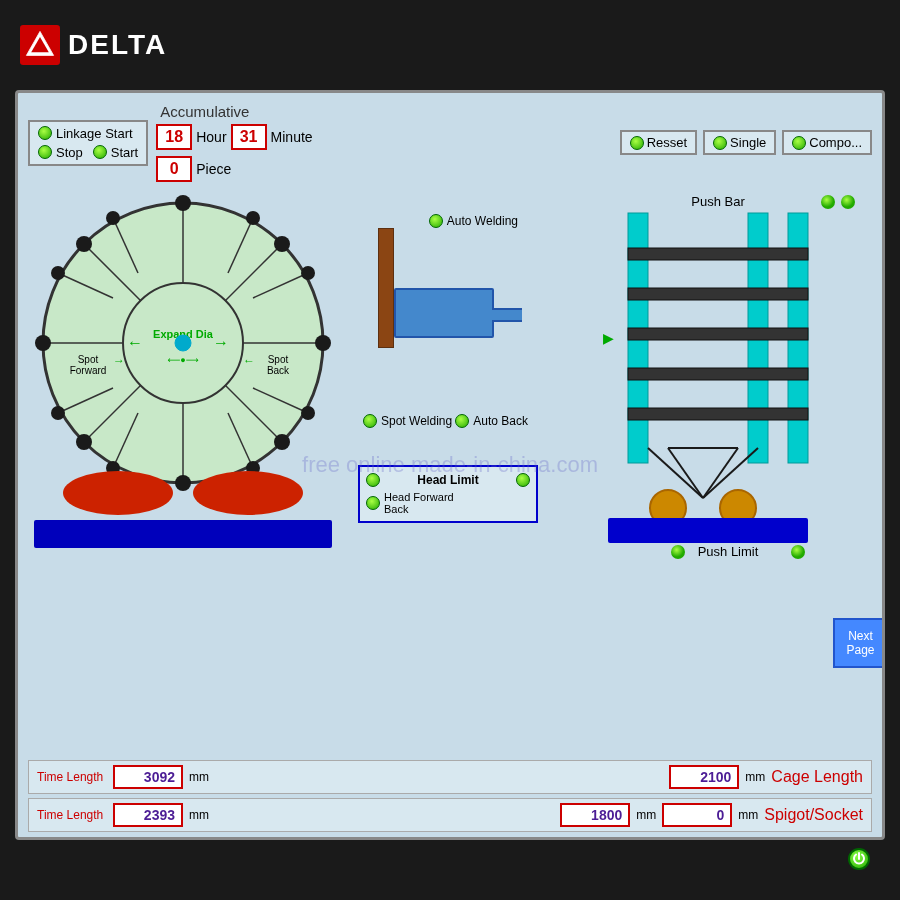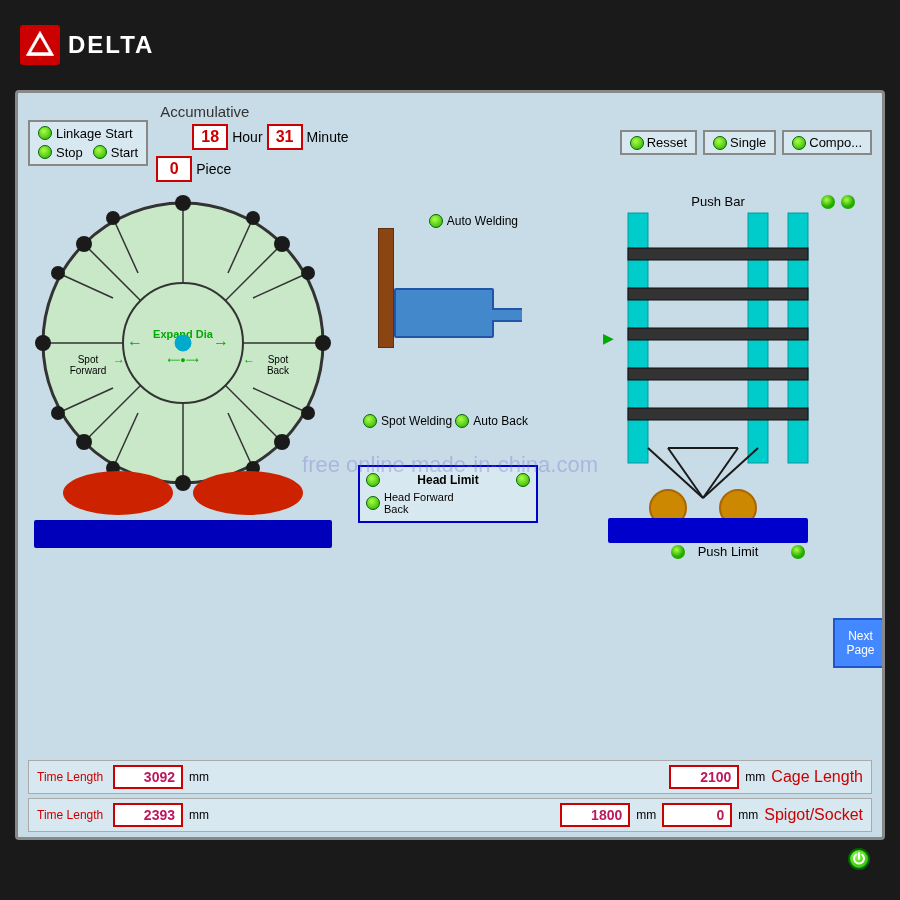--- a/index.html
+++ b/index.html
@@ -28,21 +28,21 @@
       display: flex;
       align-items: center;
       gap: 8px;
     }
     .delta-triangle {
       width: 40px;
       height: 40px;
     }
     .delta-text {
       color: white;
-      font-size: 24px;
+      font-size: 28px;
       font-weight: bold;
       letter-spacing: 2px;
     }
 
     
     .screen {
       width: 870px;
       height: 750px;
       background: #c8dce8;
       border: 3px solid #888;
@@ -95,21 +95,20 @@
       margin-left: 4px;
     }
 
     
     .time-display {
       display: flex;
       align-items: center;
       gap: 4px;
       font-size: 14px;
       color: #000;
-      margin-left: 36px;
     }
 
     .time-box {
       border: 2px solid #cc0000;
       background: white;
       padding: 2px 6px;
       font-size: 16px;
       font-weight: bold;
       color: #cc0000;
       min-width: 36px;
@@ -201,21 +200,21 @@
 
     .meas-label {
       color: #cc0000;
       font-size: 12px;
       min-width: 70px;
     }
 
     .meas-value {
       border: 2px solid #cc0000;
       background: white;
-      color: #be185d;
+      color: #4c1d95;
       font-weight: bold;
       padding: 2px 6px;
       font-size: 14px;
       min-width: 70px;
       text-align: right;
     }
 
     .meas-unit {
       color: #000;
       font-size: 12px;

